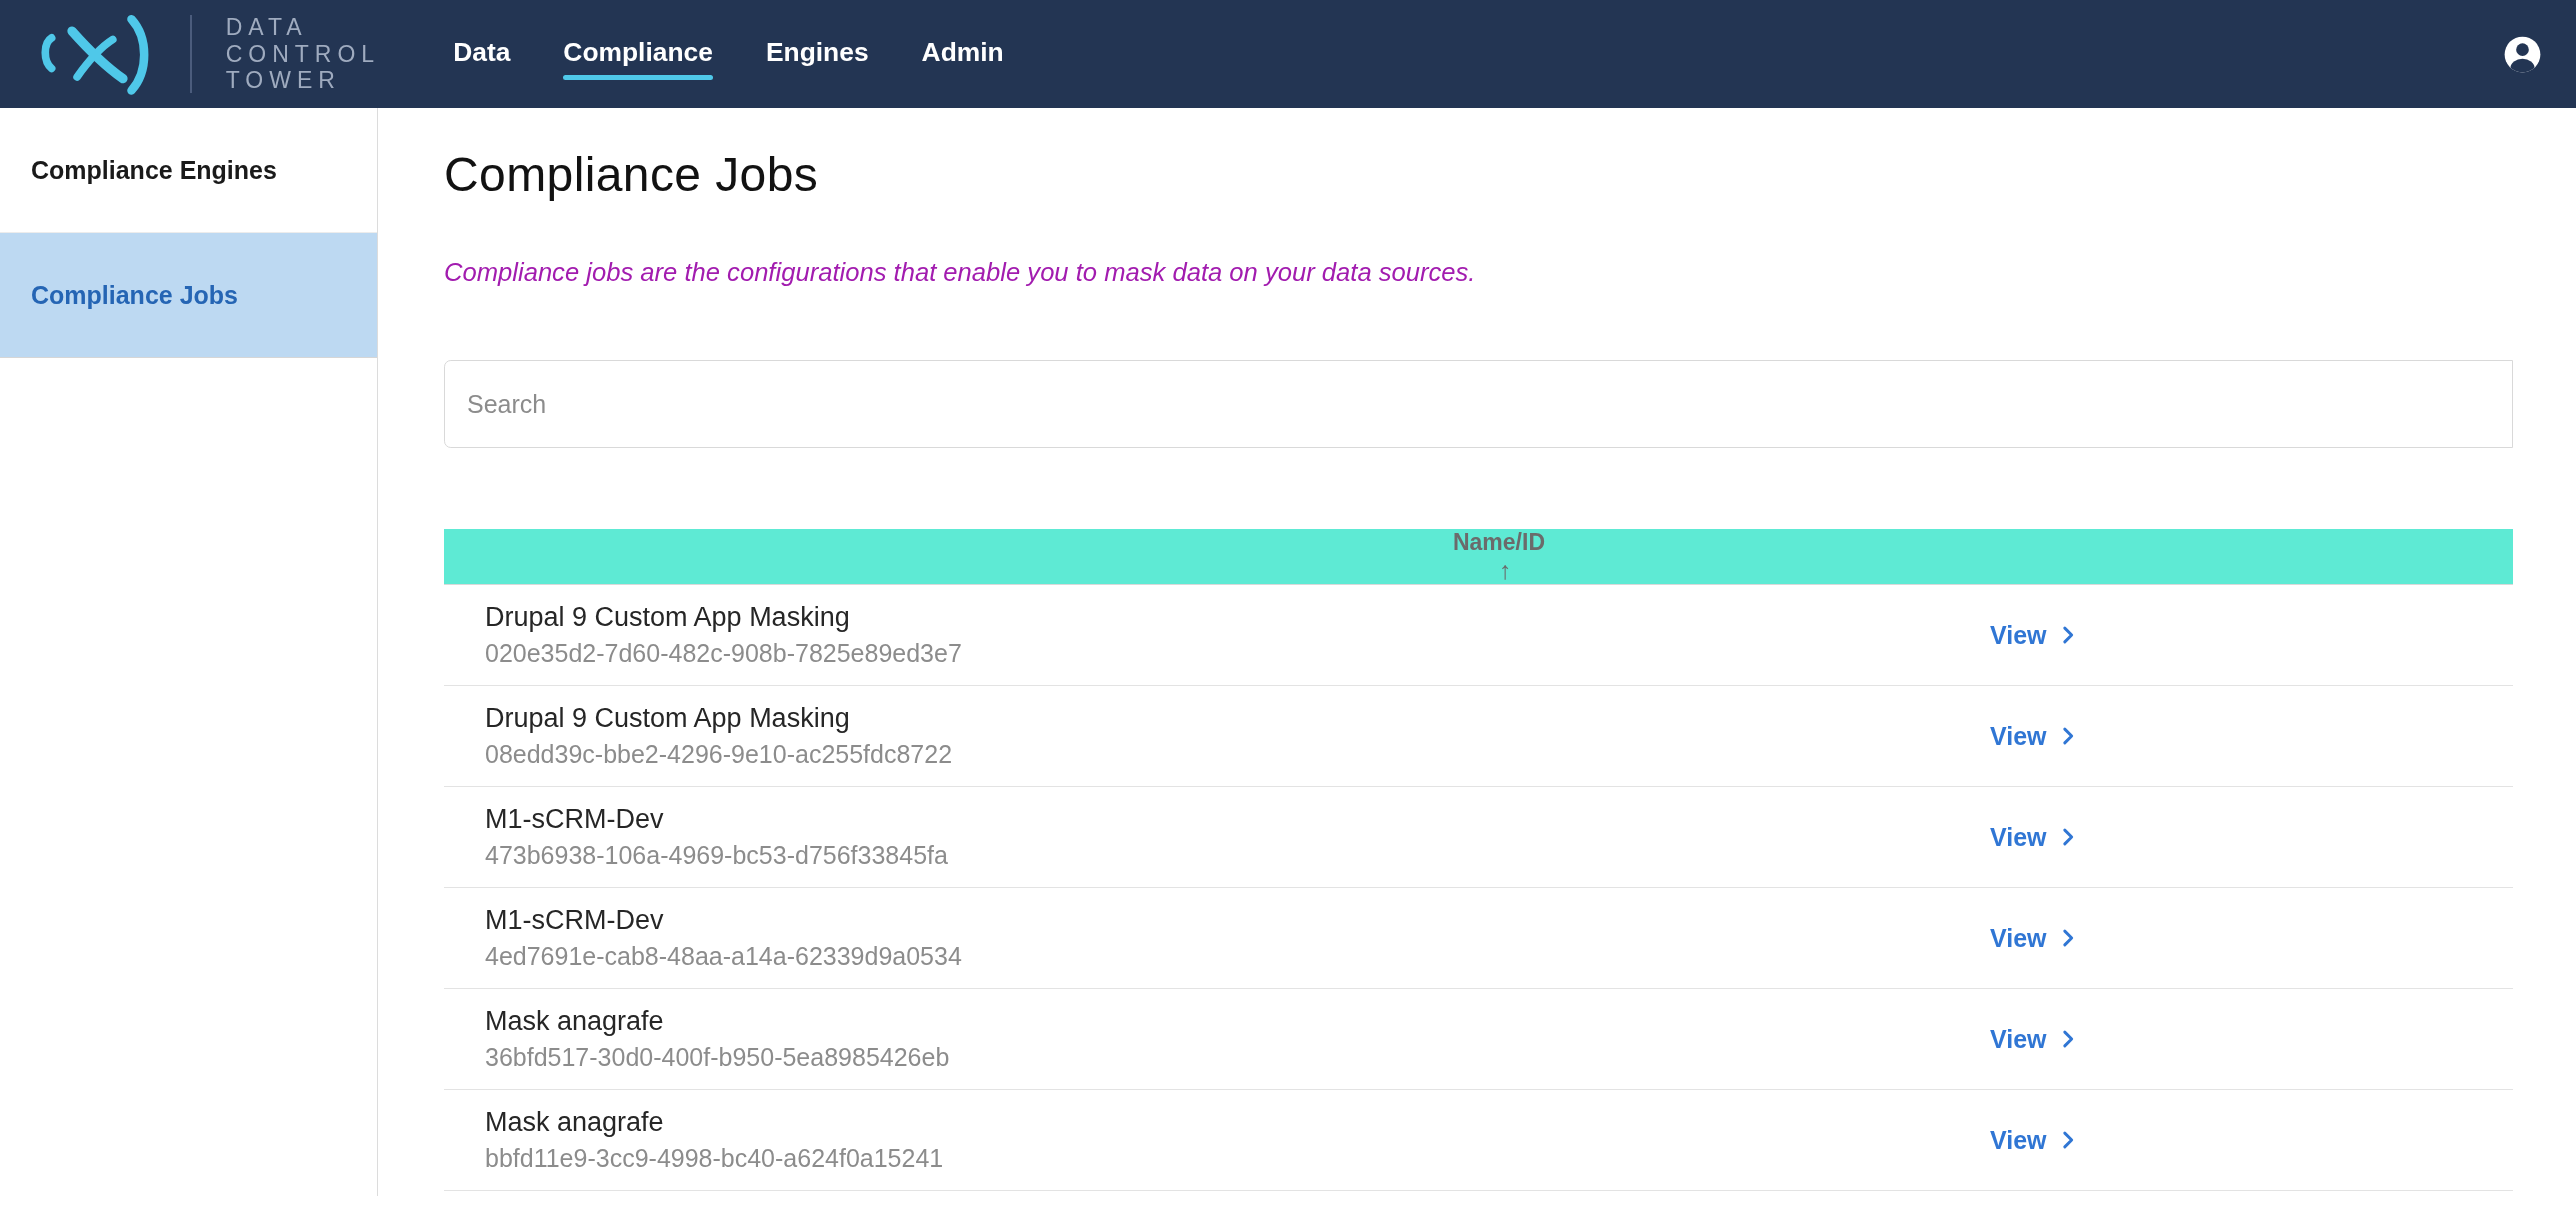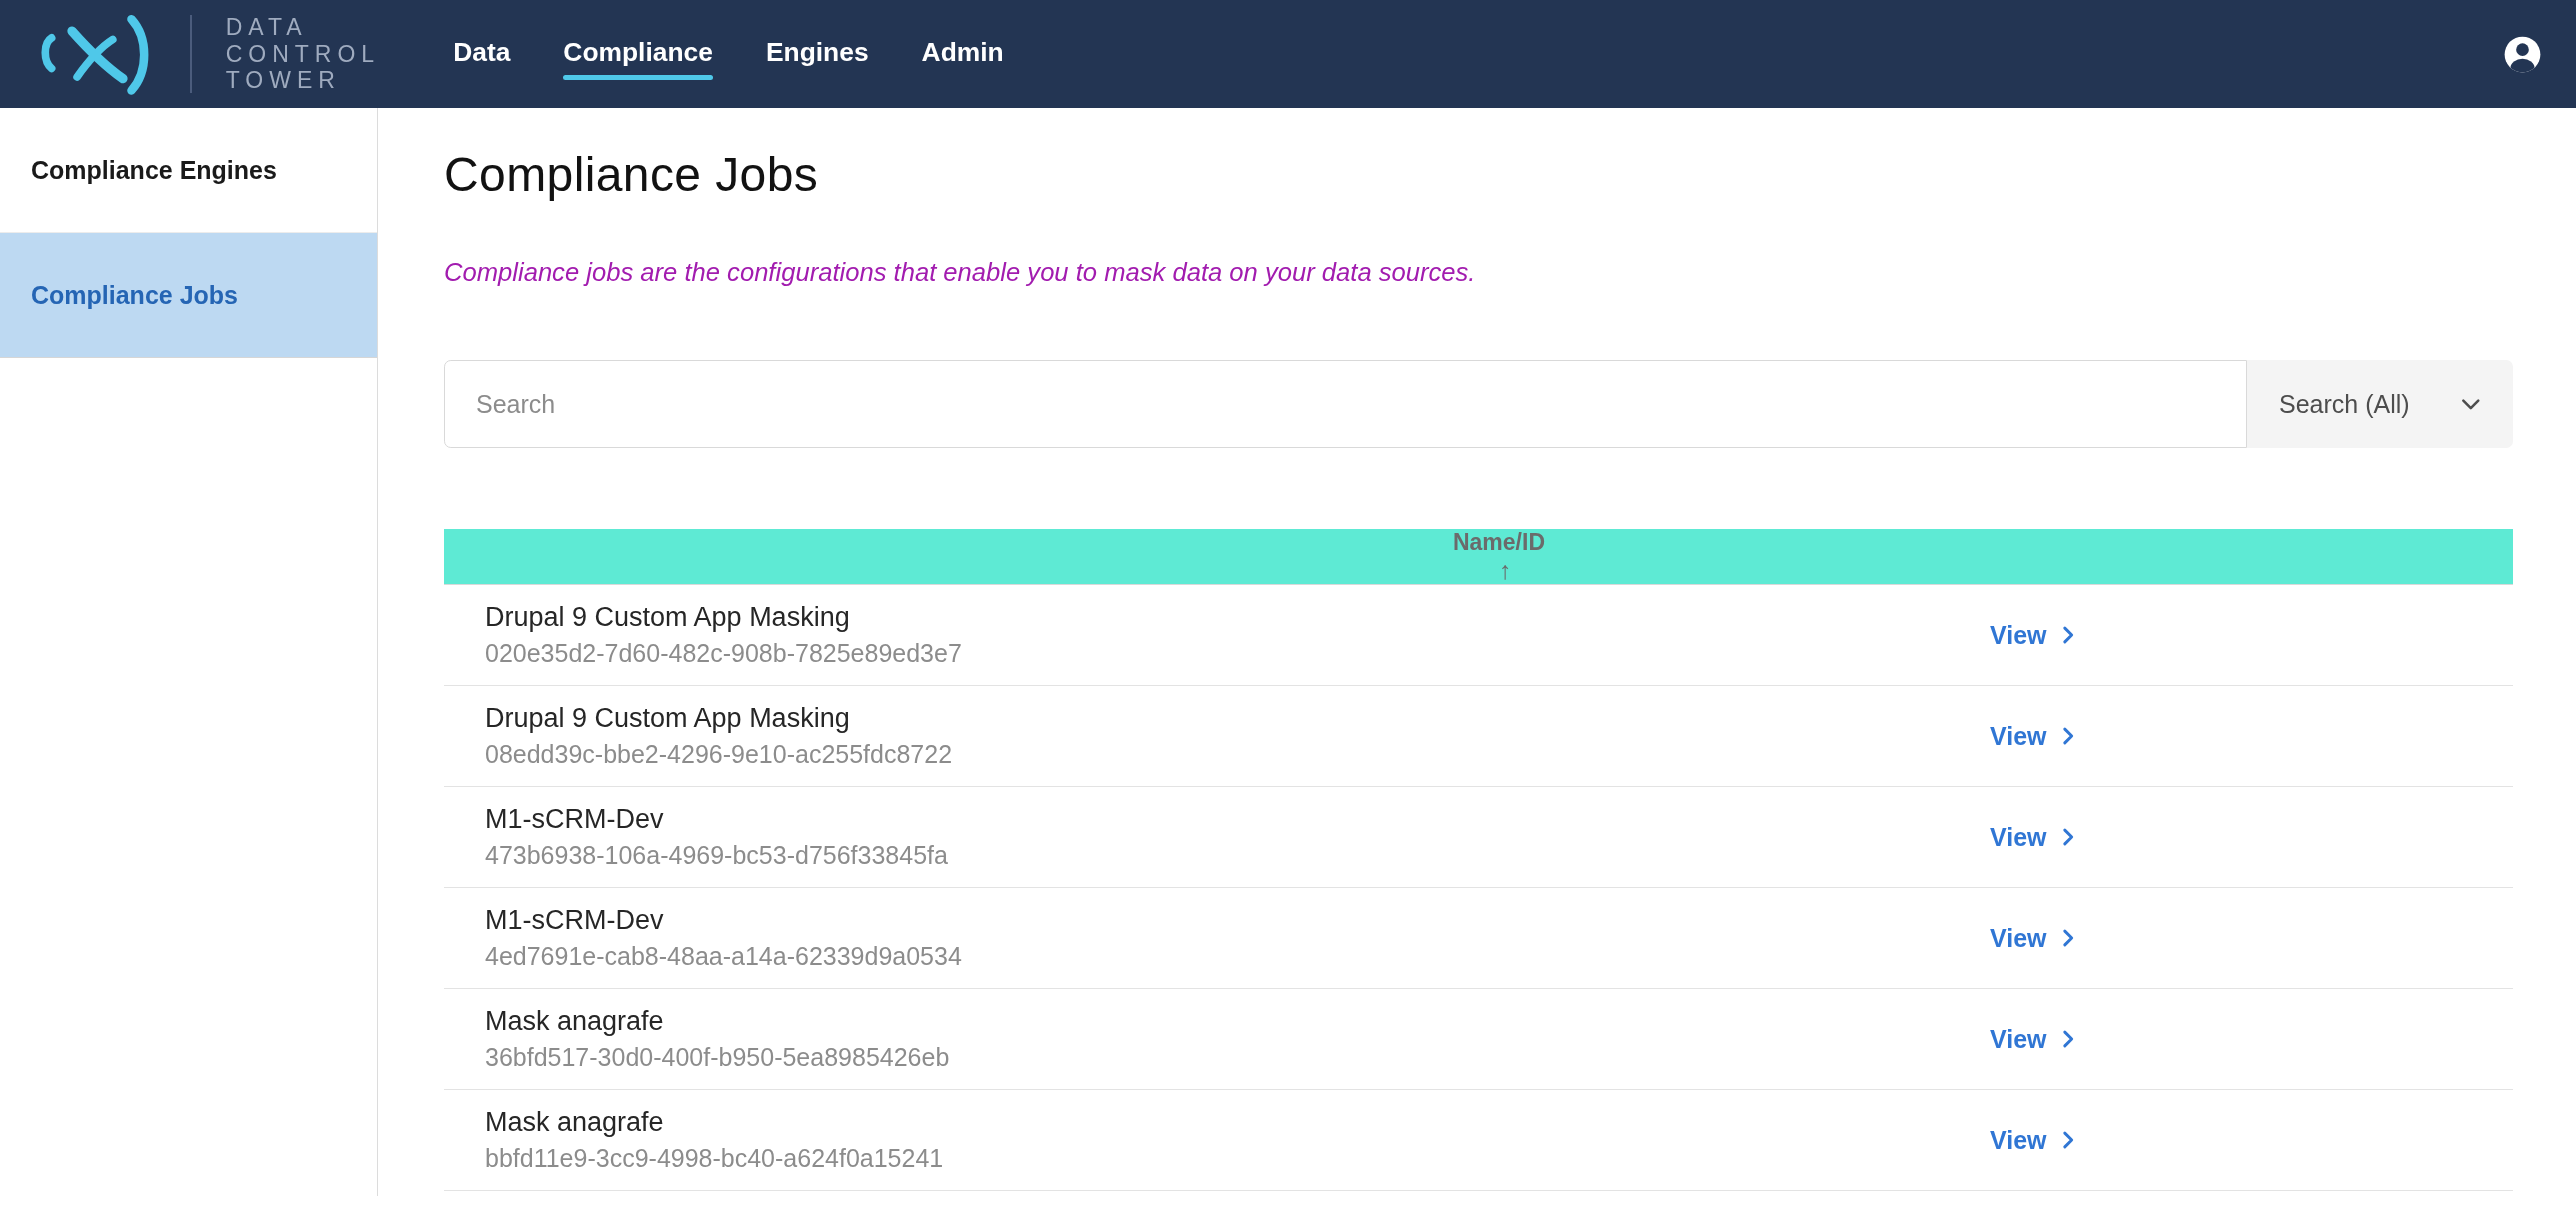--- a/index.html
+++ b/index.html
@@ -56,21 +56,21 @@
   .page-title {
     margin:39px 0 0 0; font-size:48px; font-weight:400; color:#121212;
     letter-spacing:0.4px;
   }
   .page-desc { margin:56px 0 0 0; font-size:25.6px; color:#a21caf;font-style:italic; }
 
   
   .search-row { display:flex; margin-top:73px; height:88px; }
   .search-input {
     flex:1; height:88px; border:0.9px solid #d9d9d9; border-radius:6.8px 0 0 6.8px;
-    font-size:25px; color:#333; padding:0 31px; outline:none;
+    font-size:25px; color:#333; padding:0 22px; outline:none;
     font-family:"Liberation Sans", sans-serif; background:#fff;
   }
   .search-input::placeholder { color:#8c8c8c; }
   .search-filter {
     width:266px; background:#f4f4f4; border-radius:0 6.8px 6.8px 0;
     display:flex; align-items:center; padding:0 29px 0 32px;
     font-size:25px; color:#4d4d4d; cursor:pointer;
   }
   .search-filter .chev { margin-left:auto; width:25.6px; height:25.6px; }
 
@@ -159,26 +159,20 @@
         <span>Compliance Jobs</span>
       </div>
     </aside>
 
   <main class="main">
     <h1 class="page-title">Compliance Jobs</h1>
     <p class="page-desc">Compliance jobs are the configurations that enable you to mask data on your data sources.</p>
 
     <div class="search-row">
       <input class="search-input" type="text" placeholder="Search" style="">
-      <div class="search-filter">
-        <span>Search (All)</span>
-        <svg class="chev" viewBox="0 0 24 24" fill="none">
-          <path d="M5 9 L12 16 L19 9" stroke="#4d4d4d" stroke-width="2.4" stroke-linecap="round" stroke-linejoin="round"></path>
-        </svg>
-      </div>
     </div>
 
     <div class="jobs-table">
       <div class="table-header">
         <span>Name/ID</span>
         <span class="sort-arrow">↑</span>
       </div>
 
       <div>
 

